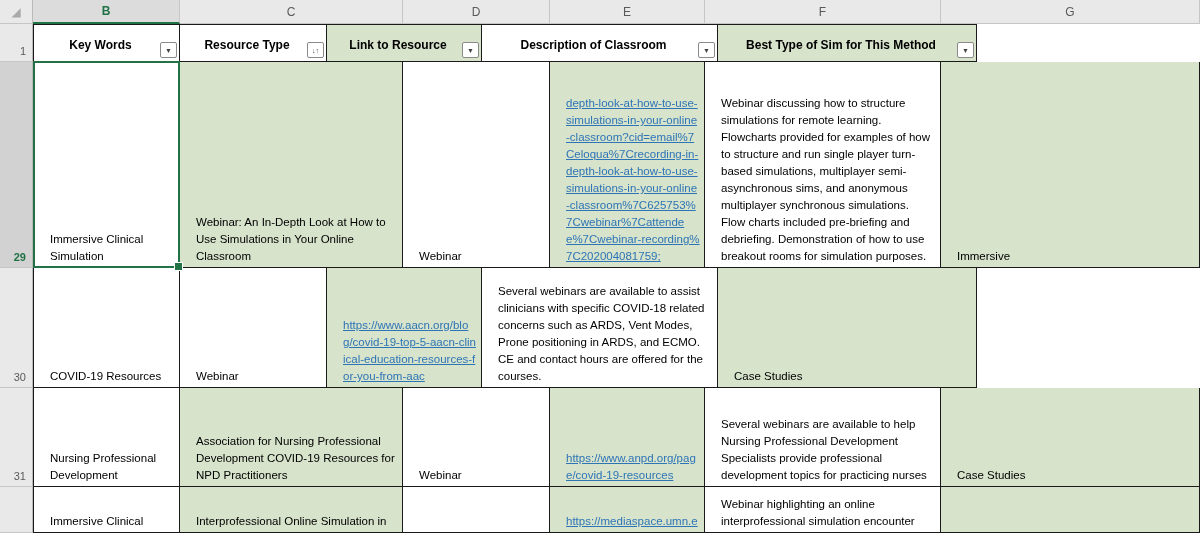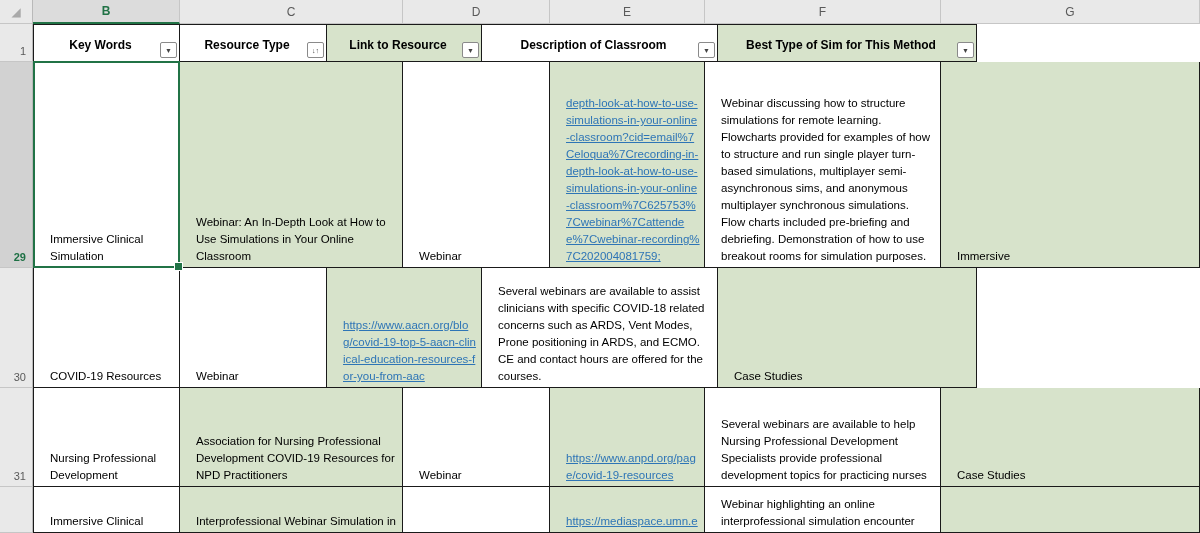--- a/index.html
+++ b/index.html
@@ -189,21 +189,21 @@
       <div class="cell w-g h-31 green">
         <span>Case Studies</span>
       </div>
     </div>
 
     <div class="row clip-row">
       <div class="cell w-b h-32">
         <span class="pt-deep" style="display:block">Immersive Clinical</span>
       </div>
       <div class="cell w-c h-32 green">
-        <span class="pt-deep" style="display:block">Interprofessional Webinar Simulation in</span>
+        <span class="pt-deep" style="display:block">Interprofessional Online Simulation in</span>
       </div>
       <div class="cell w-d h-32">
         <span></span>
       </div>
       <div class="cell w-e h-32 green">
         <a class="link pt-deep" style="display:block">https://mediaspace.umn.e</a>
       </div>
       <div class="cell w-f h-32">
         <span class="pt-mid" style="display:block">Webinar highlighting an online interprofessional simulation encounter</span>
       </div>

